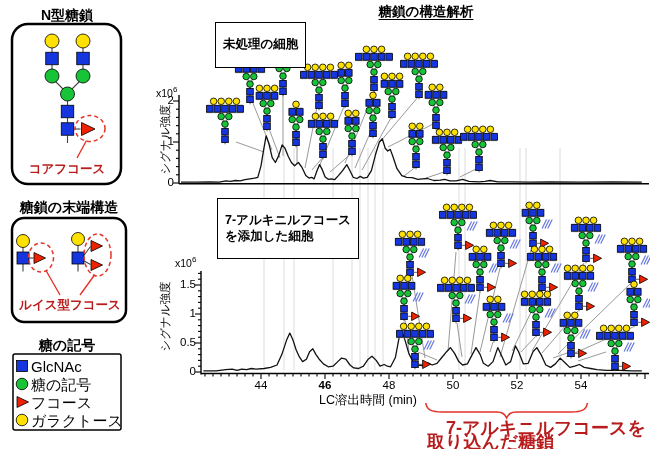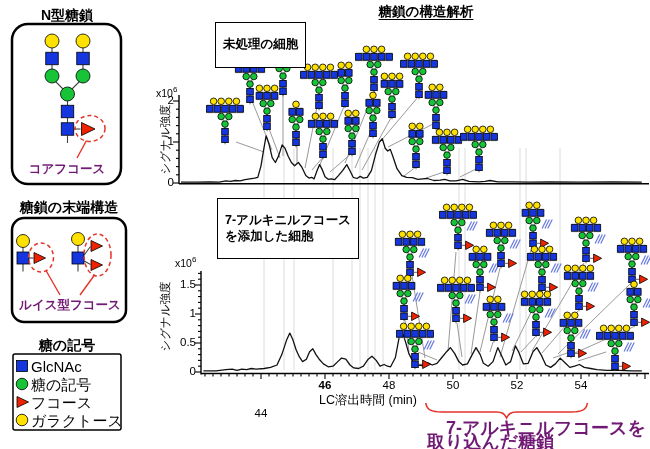--- a/index.html
+++ b/index.html
@@ -6,21 +6,21 @@
   #fig{position:relative;width:650px;height:449px;background:#fff;
        font-family:"Liberation Sans","DejaVu Sans",sans-serif;color:#000;overflow:hidden}
   #gfx{position:absolute;left:0;top:0}
   .abs{position:absolute}
   .fig-title{font-size:13.5px;font-weight:bold;text-decoration:underline;text-underline-offset:3px;text-align:center}
   .chart-label{border:1.7px solid #000;background:#fff;font-weight:bold;font-size:12.5px;
                line-height:1.25;padding:14px 7px;white-space:nowrap}
   .vlabel{transform:rotate(-90deg);font-size:11.5px;text-align:center;width:90px}
   .scale{font-size:10.5px}
   .scale sup{font-size:8px}
-  .red{color:#701a75}
+  .red{color:#b91c1c}
   .tick{position:absolute;font-size:11.5px}
   .r{text-align:right}.c{text-align:center}
   .side-title{font-size:14px;font-weight:bold;text-align:center}
   .side-label{font-size:12.5px;font-weight:bold;text-align:center}
   .legend-item{font-size:15px;line-height:13px;white-space:nowrap}
   .xlabel{font-size:12.5px;text-align:center}
   .annot{font-size:18px;font-weight:bold;white-space:nowrap}
 </style>
 </head>
 <body>
@@ -1002,19 +1002,19 @@
   <div class="abs legend-item" style="left:31px;top:378px">糖の記号</div>
   <div class="abs legend-item" style="left:31px;top:396px">フコース</div>
   <div class="abs legend-item" style="left:31px;top:414px">ガラクトース</div>
 <div class="tick r" style="left: 147px; top: 176px; width: 27px;">0</div>
     <div class="tick r" style="left: 147px; top: 135px; width: 27px;">1</div>
     <div class="tick r" style="left: 147px; top: 94px; width: 27px;">2</div>
     <div class="tick r" style="left: 163px; top: 365px; width: 33px;">0</div>
     <div class="tick r" style="left: 163px; top: 336px; width: 33px;">0.5</div>
     <div class="tick r" style="left: 163px; top: 307px; width: 33px;">1</div>
     <div class="tick r" style="left: 163px; top: 278px; width: 33px;">1.5</div>
-    <div class="tick c" style="left: 246px; top: 378.5px; width: 30px; margin-top: 28px;">44</div>
+    <div class="tick c" style="left: 246px; top: 378.5px; width: 30px;">44</div>
     <div class="tick c" style="left: 310px; top: 378.5px; width: 30px; font-weight: bold;">46</div>
     <div class="tick c" style="left: 374px; top: 378.5px; width: 30px;">48</div>
     <div class="tick c" style="left: 438px; top: 378.5px; width: 30px;">50</div>
     <div class="tick c" style="left: 502px; top: 378.5px; width: 30px;">52</div>
     <div class="tick c" style="left: 566px; top: 378.5px; width: 30px;">54</div>
   </div>
 
 </body></html>

